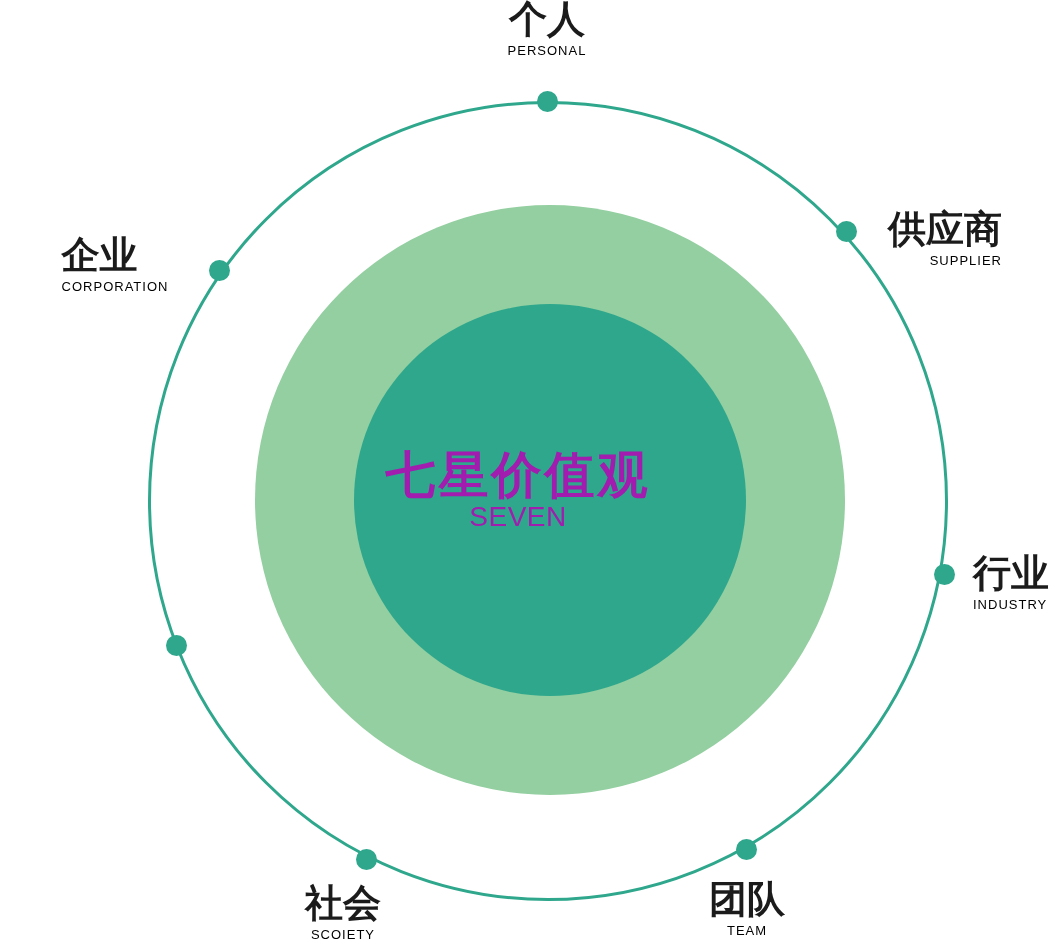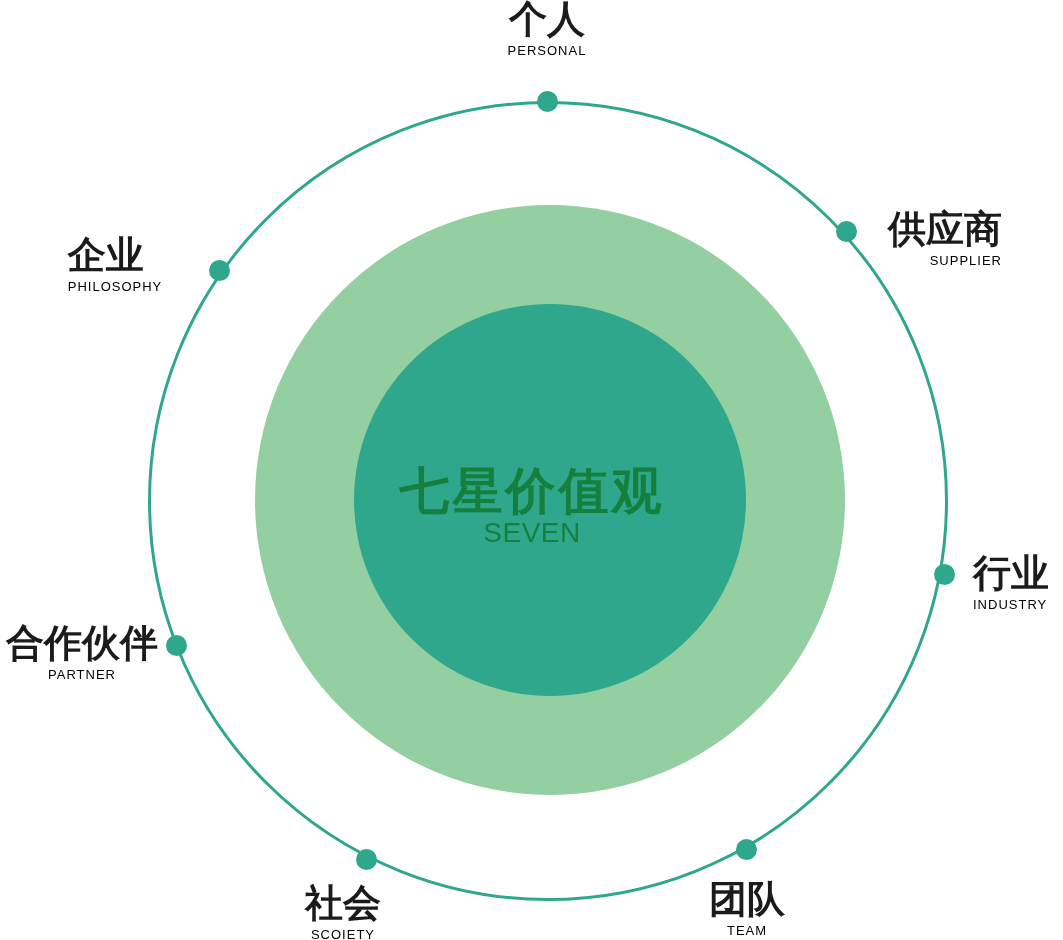--- a/index.html
+++ b/index.html
@@ -32,26 +32,25 @@
     position: absolute;
     left: 354px; top: 304px;
     width: 392px; height: 392px;
     background: #2ea78c;
     border-radius: 50%;
   }
 
   
   .center-text {
     position: absolute;
-    left: 532px; top: 450px;
+    left: 518px; top: 450px;
     width: 440px;
     transform: translateX(-50%);
     text-align: center;
-    color: #15803d;
-    margin-top: 16px;
+    color: #a21caf;
   }
   .center-zh {
     font-size: 50px;
     font-weight: 700;
     letter-spacing: 3px;
     line-height: 1.0;
   }
   .center-en {
     font-size: 28px;
     line-height: 33px;
@@ -139,23 +138,19 @@
   <div class="node-label label-team">
     <div class="zh">团队</div>
     <div class="en">TEAM</div>
   </div>
 
   <div class="node-label label-society">
     <div class="zh">社会</div>
     <div class="en">SCOIETY</div>
   </div>
 
-  <div class="node-label label-partner">
-    <div class="zh">合作伙伴</div>
-    <div class="en">PARTNER</div>
-  </div>
 
   <div class="node-label label-enterprise">
     <div class="zh">企业</div>
-    <div class="en">PHILOSOPHY</div>
+    <div class="en">CORPORATION</div>
   </div>
 
 </div>
 
 </body></html>

